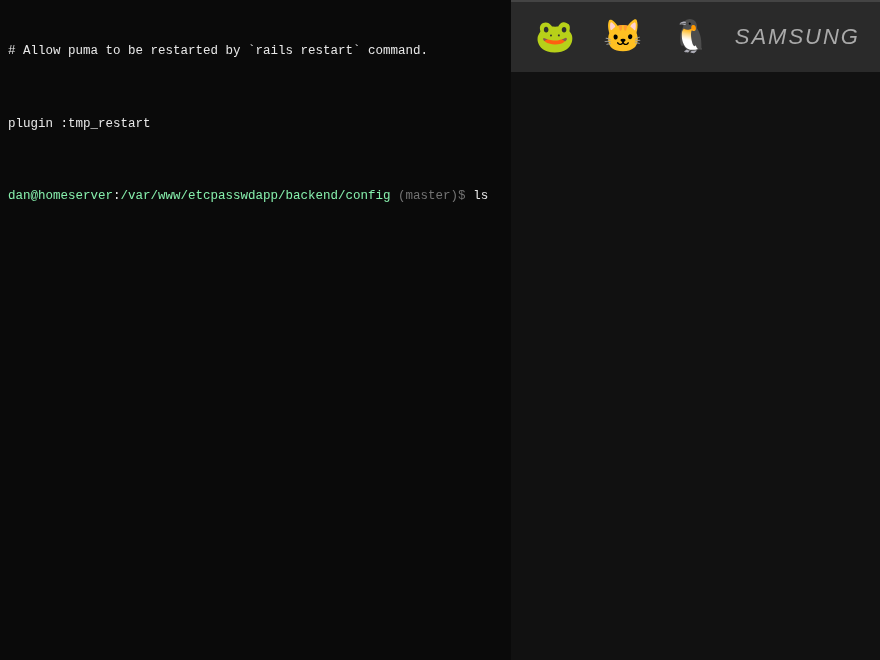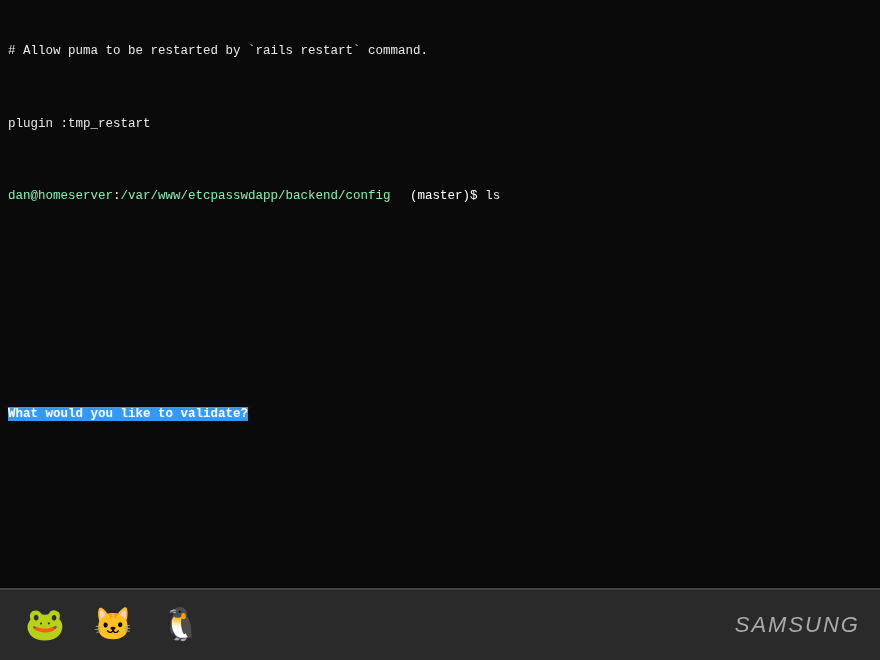--- a/index.html
+++ b/index.html
@@ -11,39 +11,39 @@
       overflow: hidden;
       font-family: 'Courier New', Courier, monospace;
       font-size: 12.5px;
     }
 
     .monitor-frame {
       width: 880px;
       height: 660px;
       background: #111;
       display: flex;
-      flex-direction: column;
+      flex-direction: row;
     }
 
     .terminal-area {
       flex: 1;
       background: #0a0a0a;
       padding: 6px 8px 4px 8px;
       overflow: hidden;
       position: relative;
     }
 
     .terminal-content {
       color: #d0d0d0;
       line-height: 1.45;
       white-space: pre;
     }
 
     .cyan { color: #86efac; }
-    .green-bright { color: #ffffff; margin-left: 12px; }
+    .green-bright { color: #737373; }
     .white { color: #e8e8e8; }
     .yellow-highlight {
       background-color: #3399ff;
       color: #fff;
       font-weight: bold;
     }
     .teal { color: #00cccc; }
 
     .bottom-bar {
       height: 72px;
@@ -84,21 +84,21 @@
 <div class="monitor-frame">
   <div class="terminal-area">
     <div class="terminal-content">
       <span class="terminal-line white"># Allow puma to be restarted by `rails restart` command.</span><br>
       <span class="terminal-line white">plugin :tmp_restart</span><br>
       <span class="terminal-line"><span class="cyan">dan@homeserver</span><span class="white">:</span><span class="cyan">/var/www/etcpasswdapp/backend/config</span><span class="white"> </span><span class="green-bright">(master)$</span><span class="white"> ls</span></span><br>
       <br>
       <br>
       <br>
       <br>
-      <span class="terminal-line"><span class="yellow-highlight">What would you like to validate?</span></span><br>
+      <br>
       <br>
       <br>
       <br>
       <br>
       <br>
       <br>
       <br>
       <br>
       <br>
       <br>

